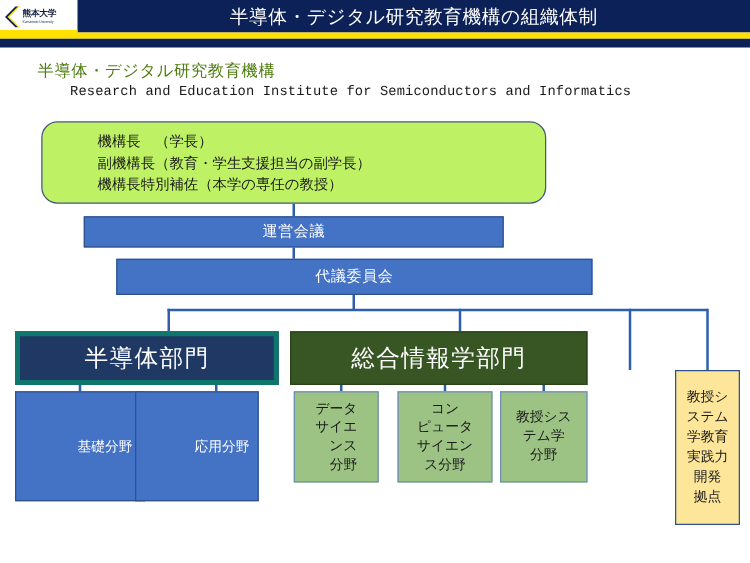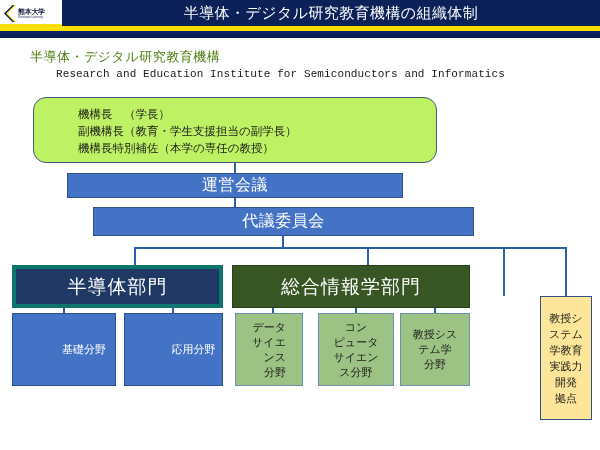--- a/index.html
+++ b/index.html
@@ -140,21 +140,21 @@
   
   .bar {
     position: absolute;
     background: #4472c4;
     border: 1px solid #2f528f;
     box-sizing: border-box;
     display: flex;
     align-items: center;
     justify-content: center;
     color: #ffffff;
-    font-size: 16px;
+    font-size: 12px;
     letter-spacing: 0.5px;
   }
   .bar-unei  { left: 67px;  top: 173px; width: 336px; height: 25px; }
   .bar-daigi { left: 93px;  top: 207px; width: 381px; height: 29px; }
 
   
   .div-head {
     position: absolute;
     box-sizing: border-box;
     display: flex;
@@ -184,24 +184,24 @@
     display: flex;
     align-items: center;
     justify-content: center;
     text-align: center;
   }
   .leaf-blue {
     background: #4472c4;
     border: 1px solid #2f528f;
     color: #ffffff;
     font-size: 11px;
-    top: 313px; height: 73px; padding-left: 40px;
+    top: 313px; height: 88px; padding-left: 40px;
   }
   .leaf-b1 { left: 12px;  width: 104px; }
-  .leaf-b2 { left: 124px; width: 99px;  }
+  .leaf-b2 { left: 108px; width: 99px;  }
 
   .leaf-green {
     background: #9cc384;
     border: 1px solid #6f8fb0;
     color: #1a1a1a;
     font-size: 11px;
     top: 313px; height: 73px;
     line-height: 15px;
   }
   .leaf-g1 { left: 235px; width: 68px; text-align: right; }

